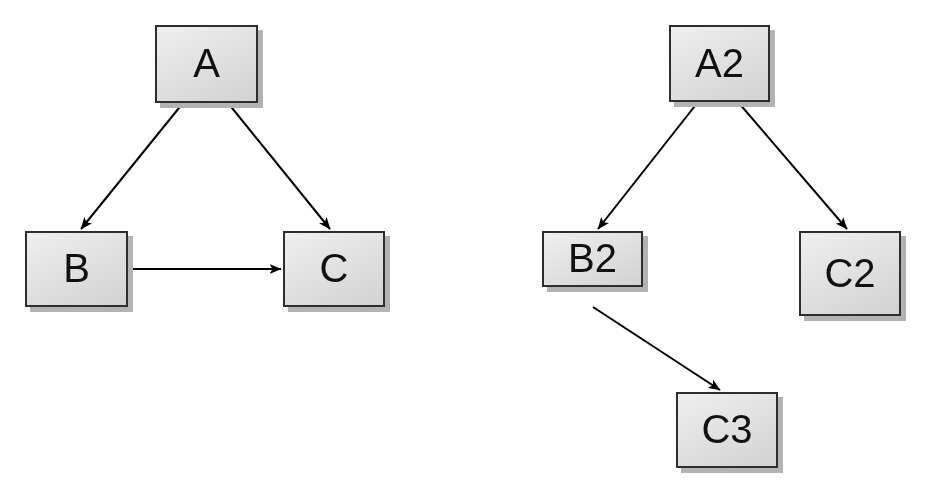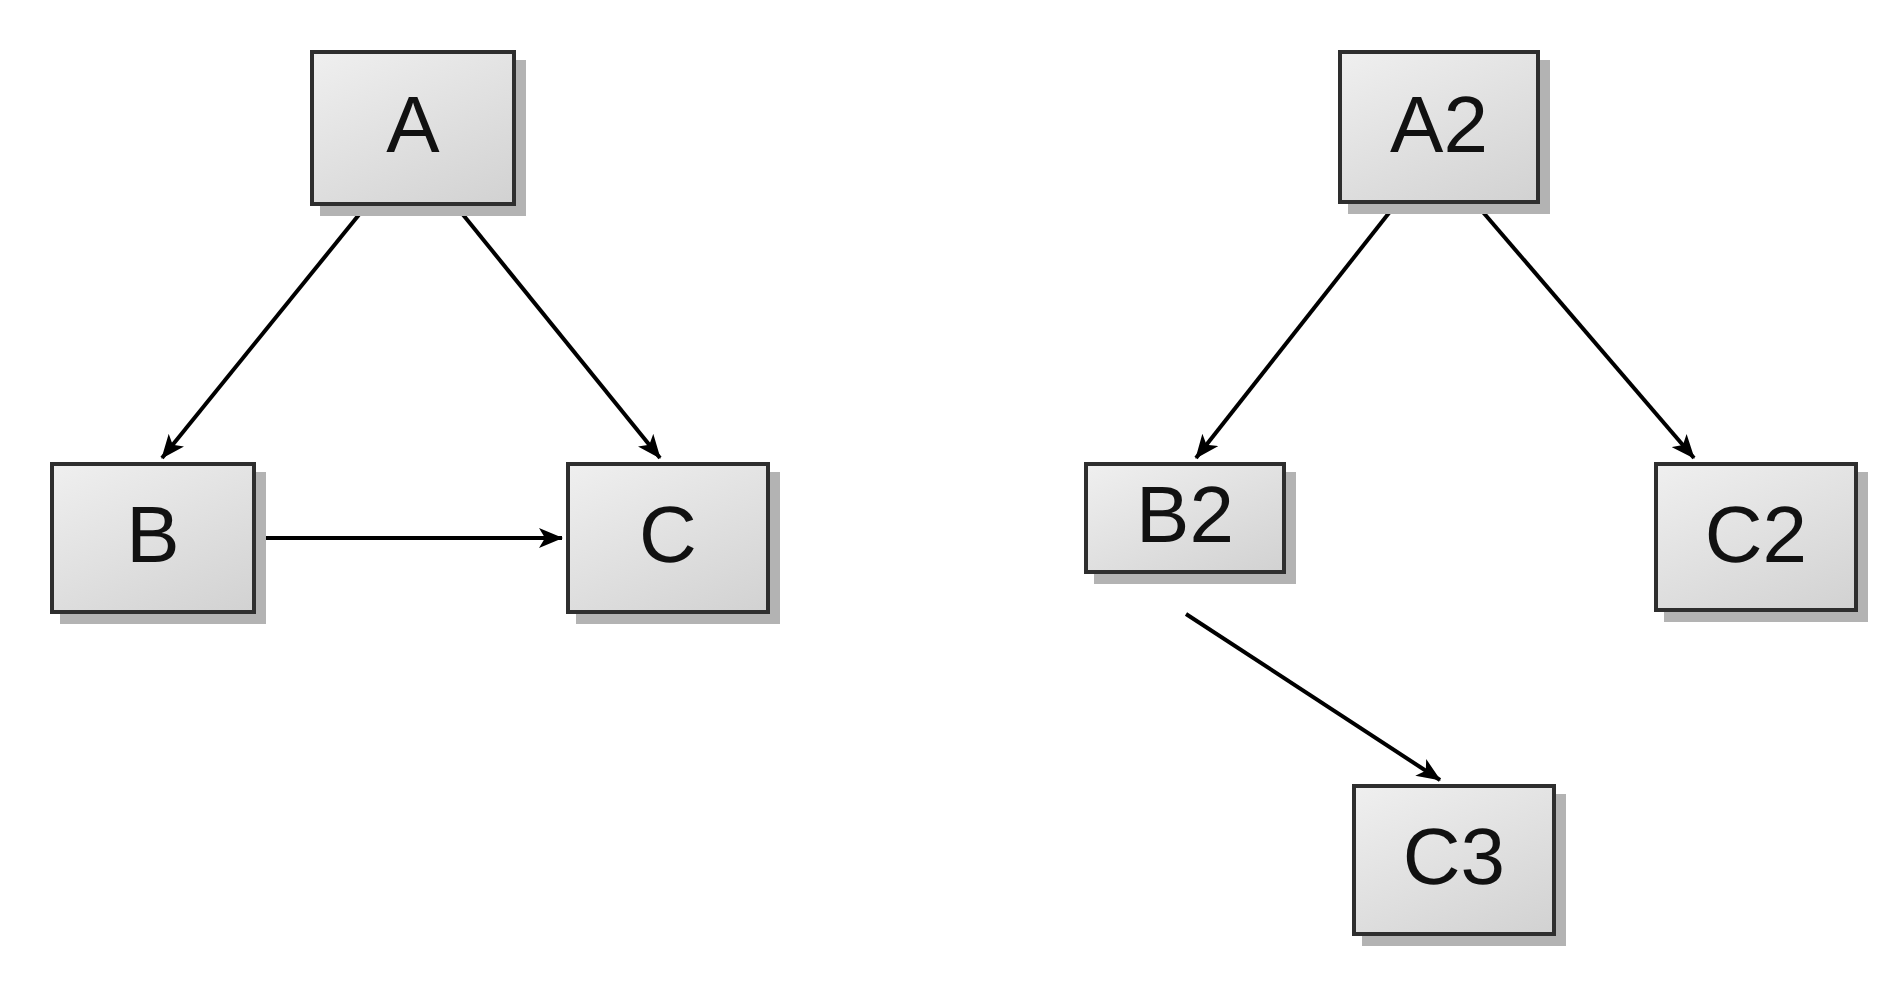--- a/index.html
+++ b/index.html
@@ -72,19 +72,19 @@
       <line x1="698" y1="102" x2="598" y2="229" stroke="#000000" stroke-width="2" marker-end="url(#arrowhead-1)"></line>
       <line x1="738" y1="102" x2="847" y2="229" stroke="#000000" stroke-width="2" marker-end="url(#arrowhead-1)"></line>
       <line x1="593" y1="307" x2="720" y2="390" stroke="#000000" stroke-width="2" marker-end="url(#arrowhead-1)"></line>
     </svg>
     <div class="node" style="left: 669px; top: 25px; width: 101px; height: 77px;">
       <span>A2</span>
     </div>
     <div class="node" style="left: 542px; top: 231px; width: 101px; height: 56px;">
       <span>B2</span>
     </div>
-    <div class="node" style="left: 827px; top: 231px; width: 102px; height: 75px;">
+    <div class="node" style="left: 799px; top: 231px; width: 102px; height: 85px;">
       <span>C2</span>
     </div>
     <div class="node" style="left: 676px; top: 392px; width: 102px; height: 76px;">
       <span>C3</span>
     </div>
   </div>
 
 </body></html>

